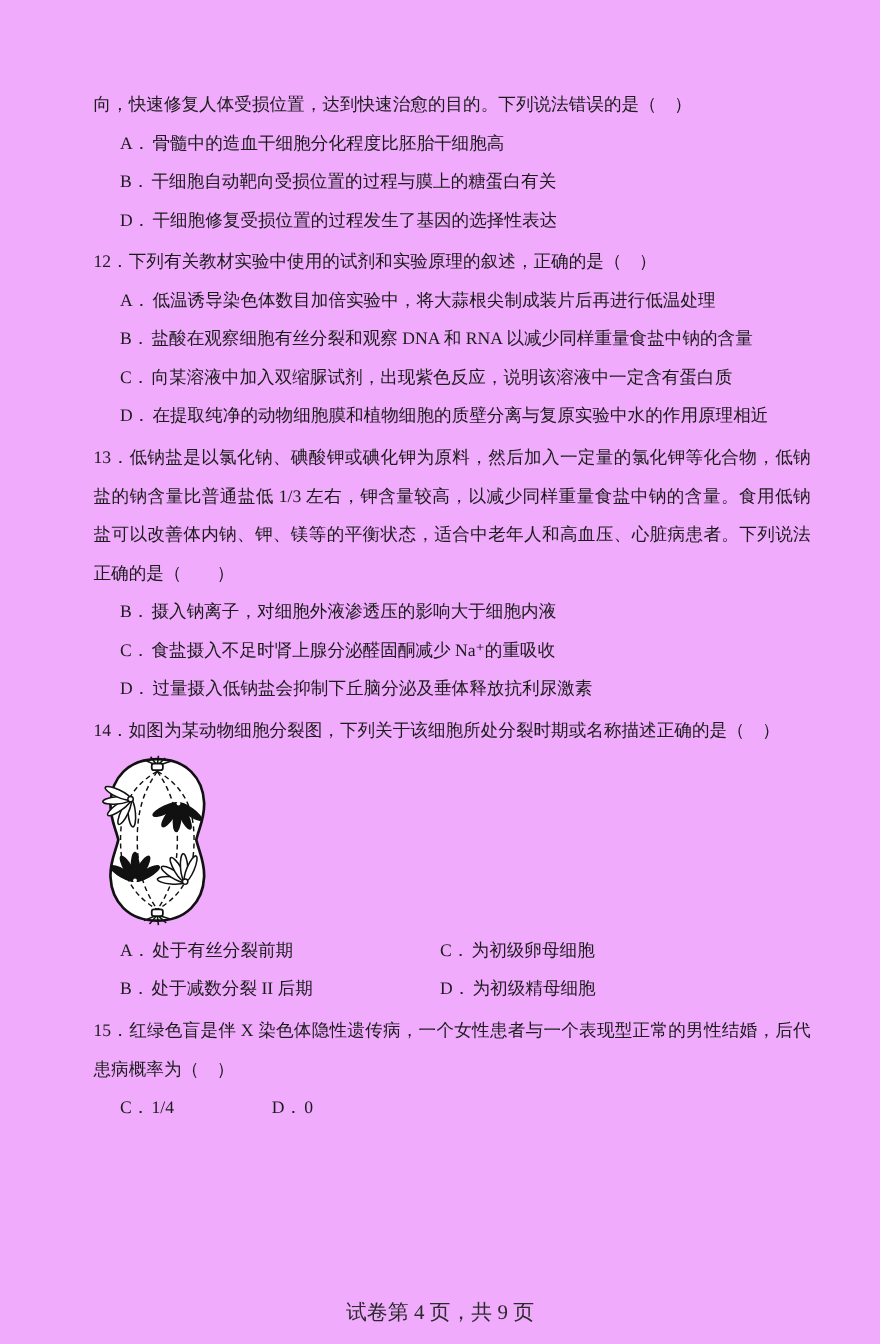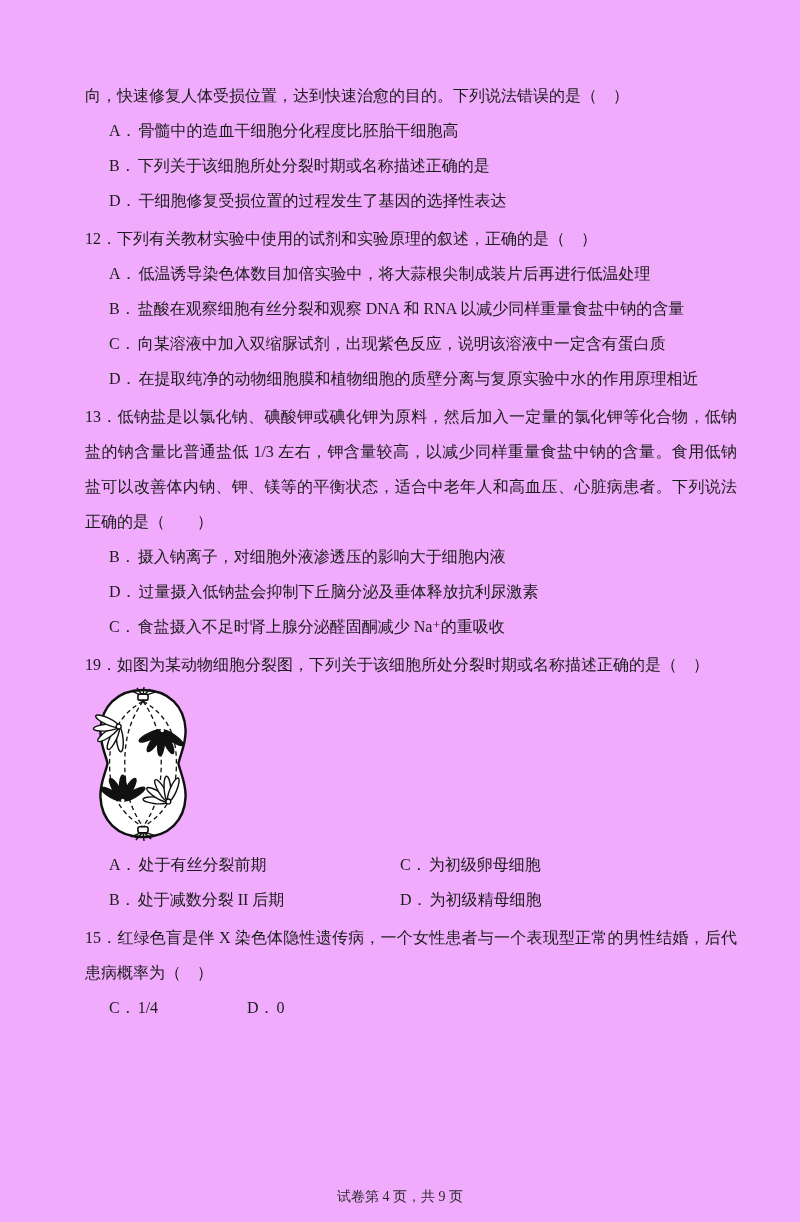--- a/index.html
+++ b/index.html
@@ -35,54 +35,54 @@
     padding-left:24px;
   }
   .opt-row-4 .cell { line-height:35px; }
   figure.fig { margin:4px 0 4px -8px; padding:0; width:132px; }
   .cell-svg { display:block; }
   .footer {
     position:absolute;
     left:0; bottom:16px;
     width:100%;
     text-align:center;
-    font-size:14px;
+    font-size:19px;
     color:#2a2a2a;
   }
 </style>
 </head>
 <body>
 
 <div class="page">
   <div class="content">
 
     <section>
       <p class="line stem">向，快速修复人体受损位置，达到快速治愈的目的。下列说法错误的是（　）</p>
       <p class="line opt"><span class="lbl">A．</span><span>骨髓中的造血干细胞分化程度比胚胎干细胞高</span></p>
-      <p class="line opt"><span class="lbl">B．</span><span>下列关于该细胞所处分裂时期或名称描述正确的是</span></p>
+      <p class="line opt"><span class="lbl">B．</span><span>干细胞自动靶向受损位置的过程与膜上的糖蛋白有关</span></p>
       <p class="line opt"><span class="lbl">D．</span><span>干细胞修复受损位置的过程发生了基因的选择性表达</span></p>
     </section>
 
     <section class="q">
       <p class="line stem">12．下列有关教材实验中使用的试剂和实验原理的叙述，正确的是（　）</p>
       <p class="line opt"><span class="lbl">A．</span><span>低温诱导染色体数目加倍实验中，将大蒜根尖制成装片后再进行低温处理</span></p>
       <p class="line opt"><span class="lbl">B．</span><span>盐酸在观察细胞有丝分裂和观察 DNA 和 RNA 以减少同样重量食盐中钠的含量</span></p>
       <p class="line opt"><span class="lbl">C．</span><span>向某溶液中加入双缩脲试剂，出现紫色反应，说明该溶液中一定含有蛋白质</span></p>
       <p class="line opt"><span class="lbl">D．</span><span>在提取纯净的动物细胞膜和植物细胞的质壁分离与复原实验中水的作用原理相近</span></p>
     </section>
 
     <section class="q">
       <p class="line stem">13．低钠盐是以氯化钠、碘酸钾或碘化钾为原料，然后加入一定量的氯化钾等化合物，低钠盐的钠含量比普通盐低 1/3 左右，钾含量较高，以减少同样重量食盐中钠的含量。食用低钠盐可以改善体内钠、钾、镁等的平衡状态，适合中老年人和高血压、心脏病患者。下列说法正确的是（　　）</p>
       <p class="line opt"><span class="lbl">B．</span><span>摄入钠离子，对细胞外液渗透压的影响大于细胞内液</span></p>
+      <p class="line opt"><span class="lbl">C．</span><span>食盐摄入不足时肾上腺分泌醛固酮减少 Na⁺的重吸收</span></p>
       <p class="line opt"><span class="lbl">D．</span><span>过量摄入低钠盐会抑制下丘脑分泌及垂体释放抗利尿激素</span></p>
-      <p class="line opt"><span class="lbl">C．</span><span>食盐摄入不足时肾上腺分泌醛固酮减少 Na⁺的重吸收</span></p>
     </section>
 
     <section class="q">
-      <p class="line stem">19．如图为某动物细胞分裂图，下列关于该细胞所处分裂时期或名称描述正确的是（　）</p>
+      <p class="line stem">14．如图为某动物细胞分裂图，下列关于该细胞所处分裂时期或名称描述正确的是（　）</p>
 
       <figure class="fig">
         <svg class="cell-svg" viewBox="0 0 130 155" width="132" height="157" role="img" aria-label="动物细胞分裂示意图：细胞呈哑铃形，纺锤丝（虚线）连接两极的中心体，两组染色体（一黑一白）分别移向细胞两极">
 
           <path d="M65,4 C91,4 106,21 107,43 C107.7,57 102,67 100,76.5 C102,86 107.7,96 107,110 C106,132 91,149 65,149 C39,149 24,132 23,110 C22.3,96 28,86 30,76.5 C28,67 22.3,57 23,43 C24,21 39,4 65,4 Z" fill="#ffffff" stroke="#111111" stroke-width="2.4"></path>
 
           <g stroke="#111111" stroke-width="1.3" fill="none" stroke-dasharray="4.5 3.2">
             <path d="M65,15 C37,31 32,54 32,76.5 C32,99 37,123 65,139"></path>
             <path d="M65,15 C51,35 47,54 47,76.5 C47,99 51,119 65,139"></path>
             <path d="M65,15 C79,35 83,54 83,76.5 C83,99 79,119 65,139"></path>

